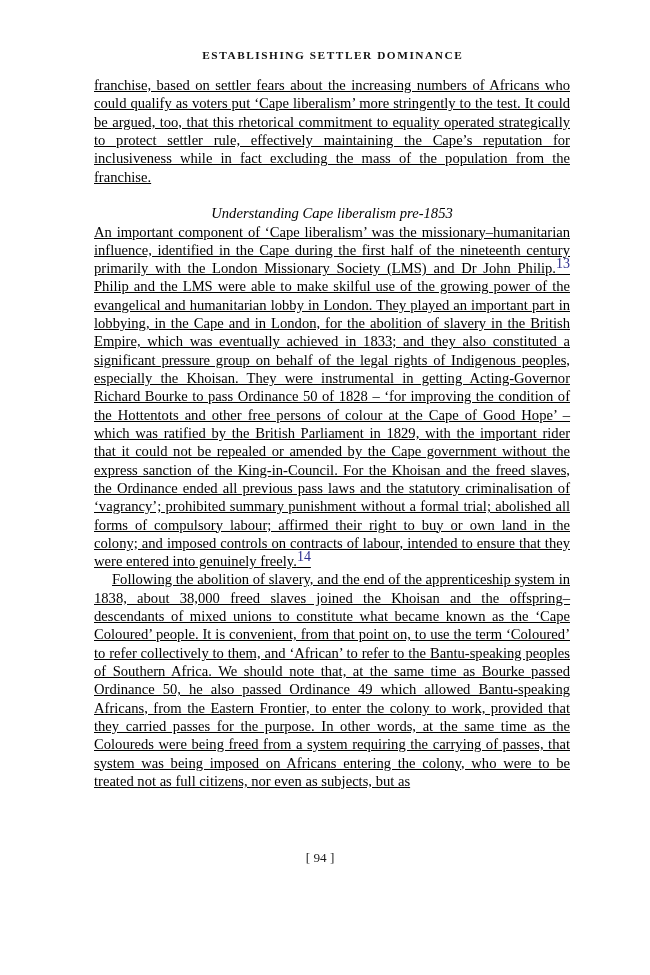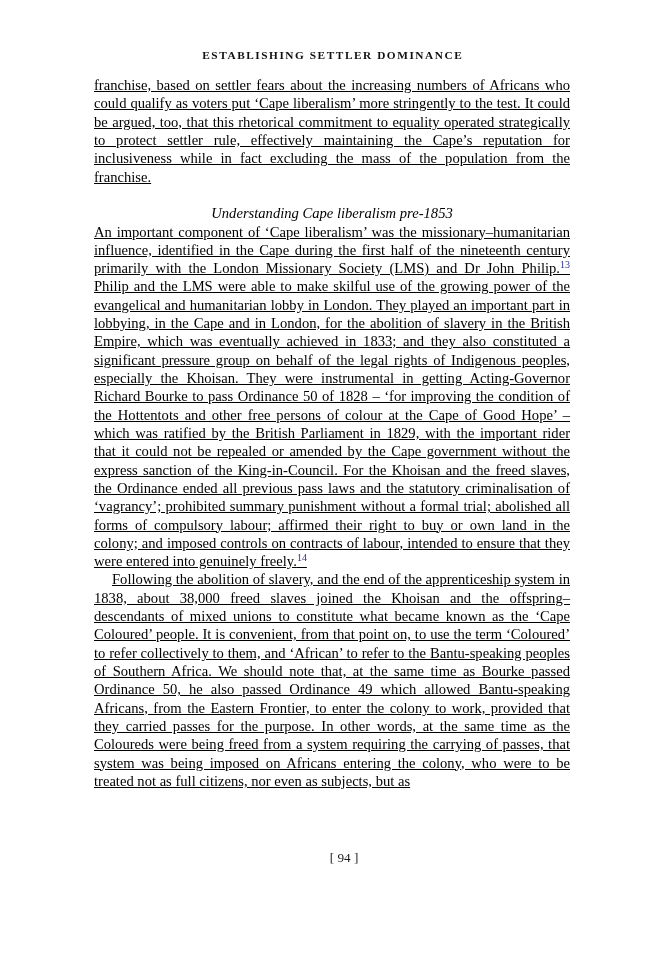--- a/index.html
+++ b/index.html
@@ -62,29 +62,29 @@
     line-height: 18.32px;
     font-style: italic;
     text-align: center;
     color: #000000;
     font-family: Liberation Serif, serif;
   }
   .gap {
     height: 18.32px;
   }
   sup.fn {
-    font-size: 10px;
+    font-size: 14px;
     vertical-align: 4.6px;
     color: #2d2f8f;
     line-height: 0;
     font-style: normal;
   }
   .folio {
     position: absolute;
-    left: 106px;
+    left: 82px;
     top: 849px;
     width: 476px;
     text-align: center;
     font-size: 13.2px;
     color: #1a1a1a;
     line-height: 17px;
   }
 </style>
 </head>
 <body>

